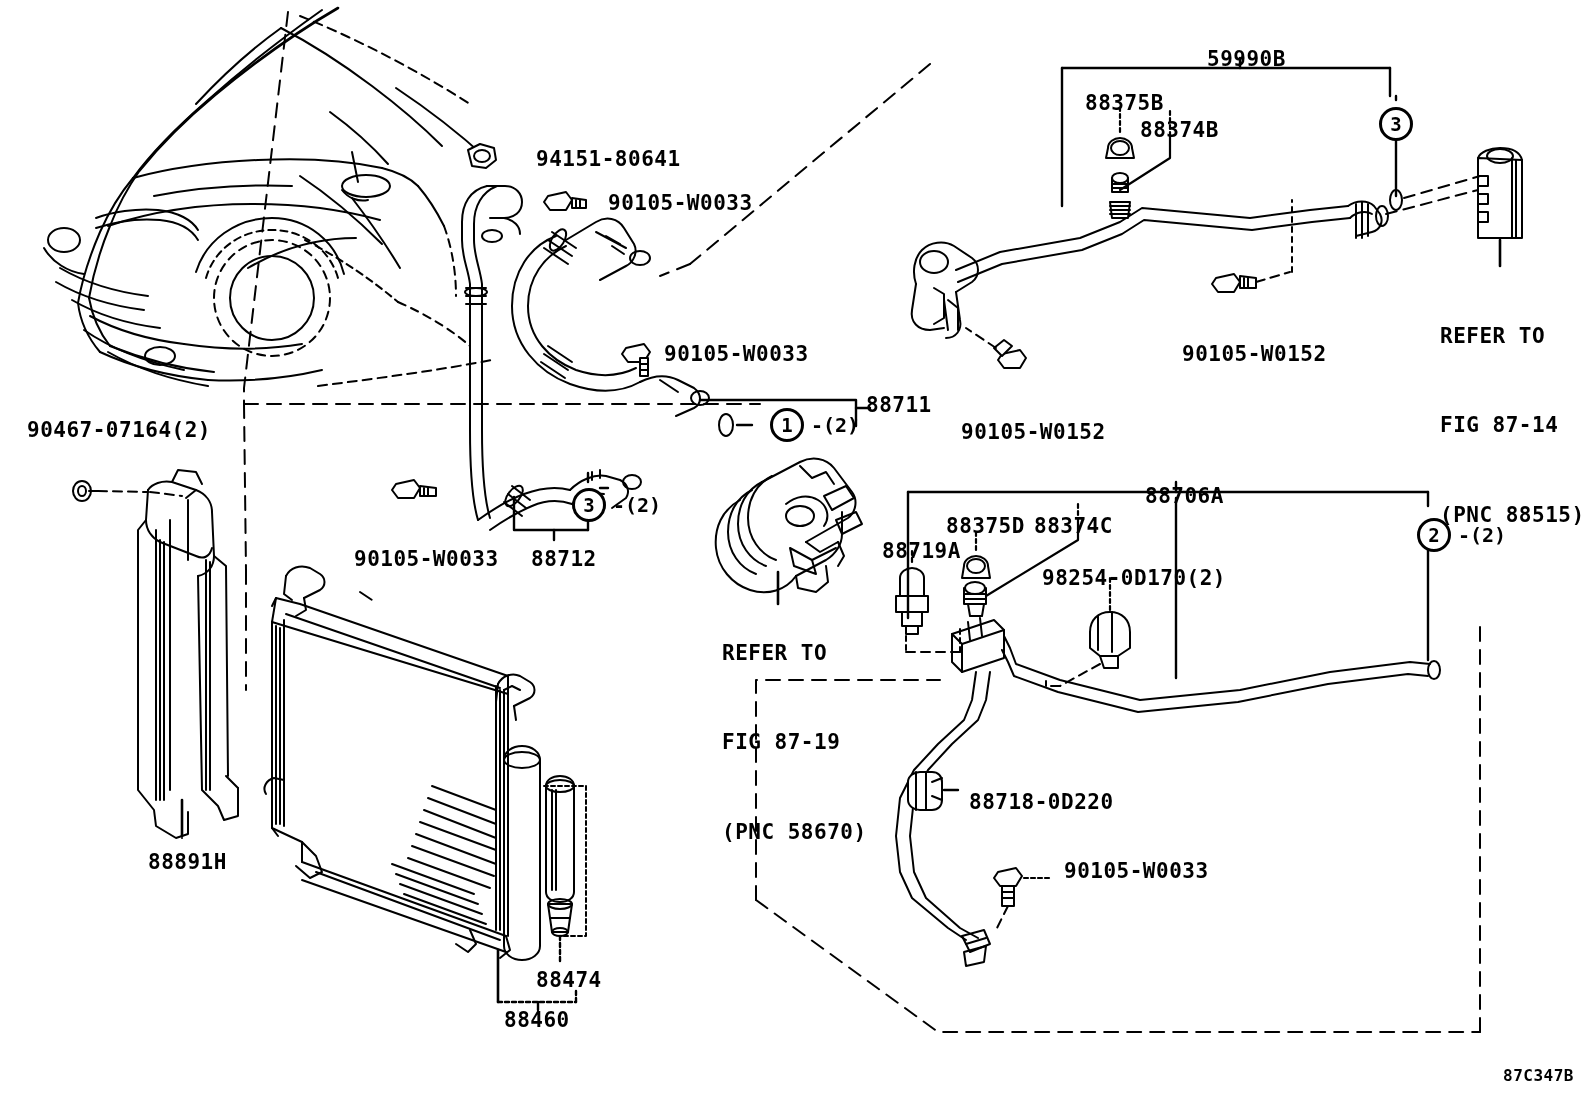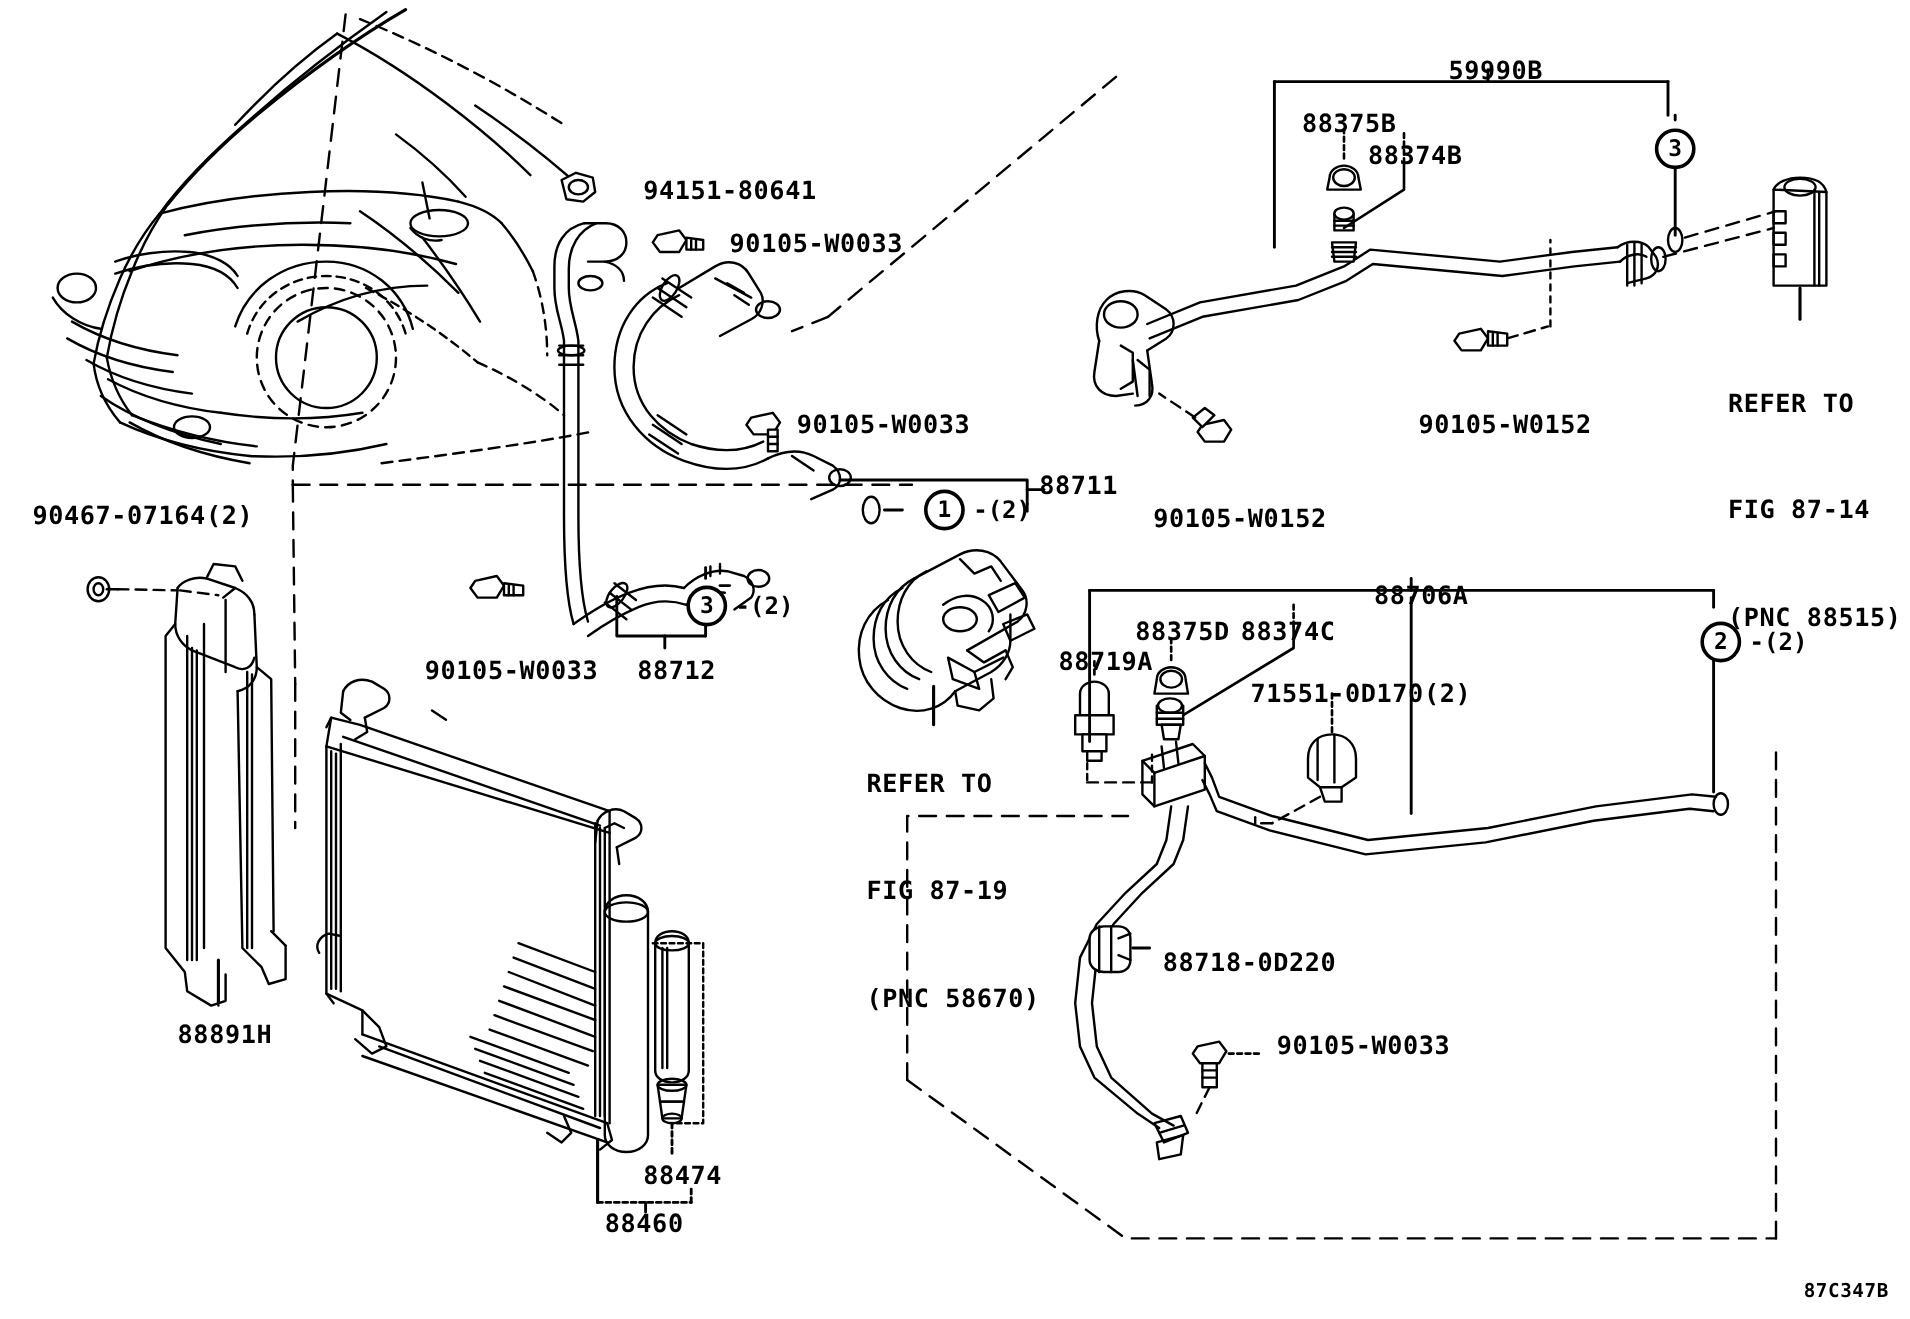--- a/index.html
+++ b/index.html
@@ -504,21 +504,21 @@
     <span class="lbl" style="left:536px;top:967px;">88474</span>
     <span class="lbl" style="left:1207px;top:46px;">59990B</span>
     <span class="lbl" style="left:1085px;top:90px;">88375B</span>
     <span class="lbl" style="left:1140px;top:117px;">88374B</span>
     <span class="lbl" style="left:1182px;top:341px;">90105-W0152</span>
     <span class="lbl" style="left:961px;top:419px;">90105-W0152</span>
     <span class="lbl" style="left:1145px;top:469px;margin-top:14px;">88706A</span>
     <span class="lbl" style="left:946px;top:513px;">88375D</span>
     <span class="lbl" style="left:1034px;top:513px;">88374C</span>
     <span class="lbl" style="left:882px;top:538px;">88719A</span>
-    <span class="lbl" style="left:1042px;top:565px;">71551-0D170(2)</span>
+    <span class="lbl" style="left:1042px;top:565px;">98254-0D170(2)</span>
     <span class="lbl" style="left:969px;top:789px;">88718-0D220</span>
     <span class="lbl" style="left:1064px;top:858px;">90105-W0033</span>
 
     <div class="lbl multi" style="left:1440px;top:262px;">
       <div>REFER TO</div>
       <div>FIG 87-14</div>
       <div>(PNC 88515)</div>
     </div>
 
     <div class="lbl multi" style="left:722px;top:579px;">

